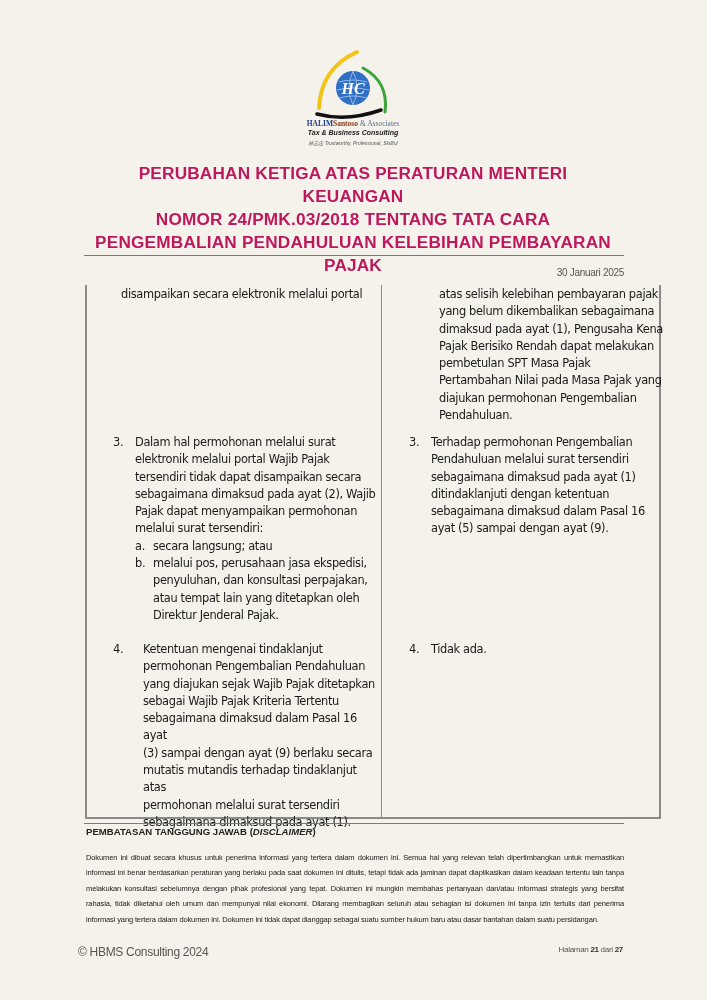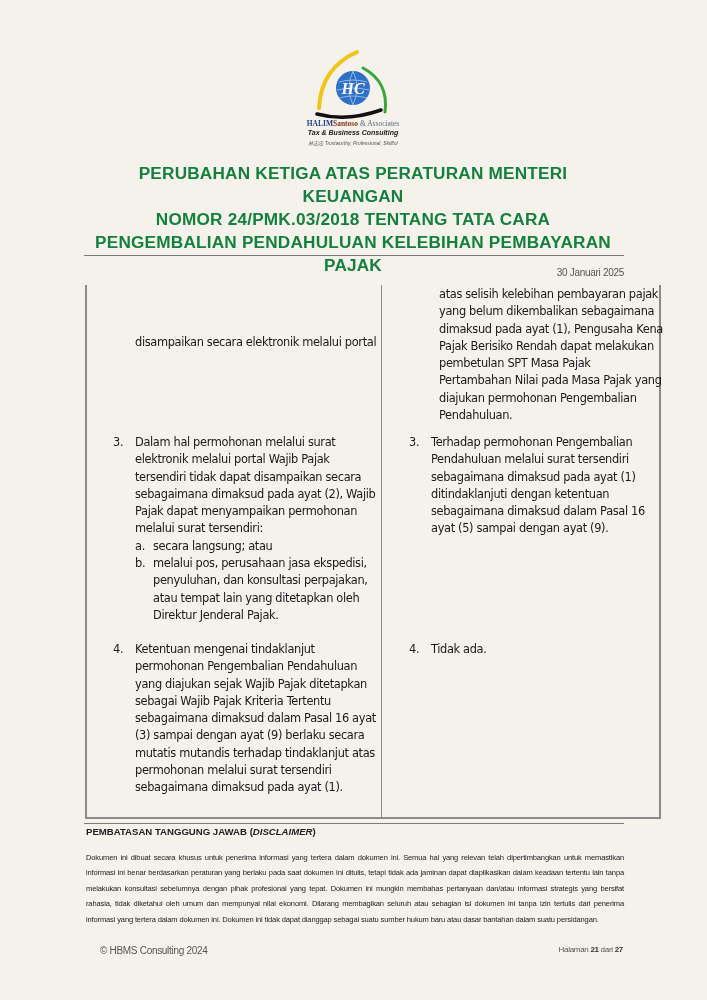--- a/index.html
+++ b/index.html
@@ -24,40 +24,40 @@
     position: absolute; top: 81px; left: 0; width: 140px; text-align: center;
     font-size: 7px; font-style: italic; font-weight: bold; color: #222;
   }
   .logo .tag2 {
     position: absolute; top: 92px; left: 0; width: 140px; text-align: center;
     font-size: 5px; font-style: italic; color: #555;
   }
   .title {
     position: absolute; left: 86px; top: 162px; width: 534px;
     text-align: center; font-weight: bold; font-size: 17.2px; line-height: 23px;
-    letter-spacing: 0.2px; color: #15803d;
+    letter-spacing: 0.2px; color: #be185d;
   }
   .title-rule { position: absolute; left: 84px; top: 255px; width: 540px; height: 0; border-top: 1.5px solid #7a7a7a; }
   .date { position: absolute; right: 83px; top: 267px; font-size: 10px; color: #555; letter-spacing: -0.3px; }
   .table {
     position: absolute; left: 85px; top: 285px; width: 572px; height: 532px;
     border-left: 2px solid #8a8a8a; border-right: 2px solid #8a8a8a; border-bottom: 2px solid #8a8a8a;
   }
   .col-div { position: absolute; left: 294px; top: 0; width: 0; height: 532px; border-left: 1.5px solid #8a8a8a; }
   .cell { position: absolute; font-family: "DejaVu Sans", sans-serif; font-size: 11.4px; line-height: 17.3px; color: #1a1a1a; letter-spacing: -0.35px; }
   .cell .num { position: absolute; left: 0; }
   .cell .sub { position: absolute; }
   .disc-rule { position: absolute; left: 84px; top: 823px; width: 540px; border-top: 1.5px solid #7a7a7a; }
   .disc-title { position: absolute; left: 86px; top: 826px; font-size: 9.6px; font-weight: bold; color: #222; }
   .disc-title i { font-style: italic; margin-top: 12px; }
   .disc-body {
     position: absolute; left: 86px; top: 850px; width: 538px;
     font-size: 7.55px; line-height: 15.4px; color: #222; text-align: justify; letter-spacing: -0.15px;
   }
-  .footer-left { position: absolute; left: 100px; top: 945px; font-size: 10px; color: #555; letter-spacing: -0.3px; }
+  .footer-left { position: absolute; left: 78px; top: 945px; font-size: 12px; color: #555; letter-spacing: -0.3px; }
   .footer-right { position: absolute; right: 84px; top: 945px; font-size: 8px; color: #555; letter-spacing: -0.3px; }
   .footer-right b { color: #333; }
 </style>
 </head>
 <body>
 
 <div class="logo">
   <svg width="84" height="72" viewBox="0 0 84 72">
     <path d="M8 60 Q10 20 46 4" stroke="#f2c318" stroke-width="4" fill="none" stroke-linecap="round"></path>
     <path d="M52 20 Q78 34 74 64" stroke="#3aa53a" stroke-width="3" fill="none" stroke-linecap="round"></path>
@@ -76,21 +76,21 @@
   <div>NOMOR 24/PMK.03/2018 TENTANG TATA CARA</div>
   <div>PENGEMBALIAN PENDAHULUAN KELEBIHAN PEMBAYARAN</div>
   <div>PAJAK</div>
 </div>
 <div class="title-rule"></div>
 <div class="date">30 Januari 2025</div>
 
 <div class="table">
   <div class="col-div"></div>
 
-  <div class="cell" style="left:48px; top:1px; width:246px;margin-top:48px;">
+  <div class="cell" style="left:34px; top:1px; width:246px;">
     <div>disampaikan secara elektronik melalui portal</div>
   </div>
 
   <div class="cell" style="left:26px; top:149px; width:268px;">
     <span class="num">3.</span>
     <div style="margin-left:22px;">
       <div>Dalam hal permohonan melalui surat</div>
       <div>elektronik melalui portal Wajib Pajak</div>
       <div>tersendiri tidak dapat disampaikan secara</div>
       <div>sebagaimana dimaksud pada ayat (2), Wajib</div>
@@ -107,21 +107,21 @@
           <div>penyuluhan, dan konsultasi perpajakan,</div>
           <div>atau tempat lain yang ditetapkan oleh</div>
           <div>Direktur Jenderal Pajak.</div>
         </div>
       </div>
     </div>
   </div>
 
   <div class="cell" style="left:26px; top:356px; width:268px;">
     <span class="num">4.</span>
-    <div style="margin-left:22px;">
+    <div style="margin-left:30px;">
       <div>Ketentuan mengenai tindaklanjut</div>
       <div>permohonan Pengembalian Pendahuluan</div>
       <div>yang diajukan sejak Wajib Pajak ditetapkan</div>
       <div>sebagai Wajib Pajak Kriteria Tertentu</div>
       <div>sebagaimana dimaksud dalam Pasal 16 ayat</div>
       <div>(3)  sampai dengan ayat (9) berlaku secara</div>
       <div>mutatis mutandis terhadap tindaklanjut atas</div>
       <div>permohonan melalui surat tersendiri</div>
       <div>sebagaimana dimaksud pada ayat (1).</div>
     </div>

